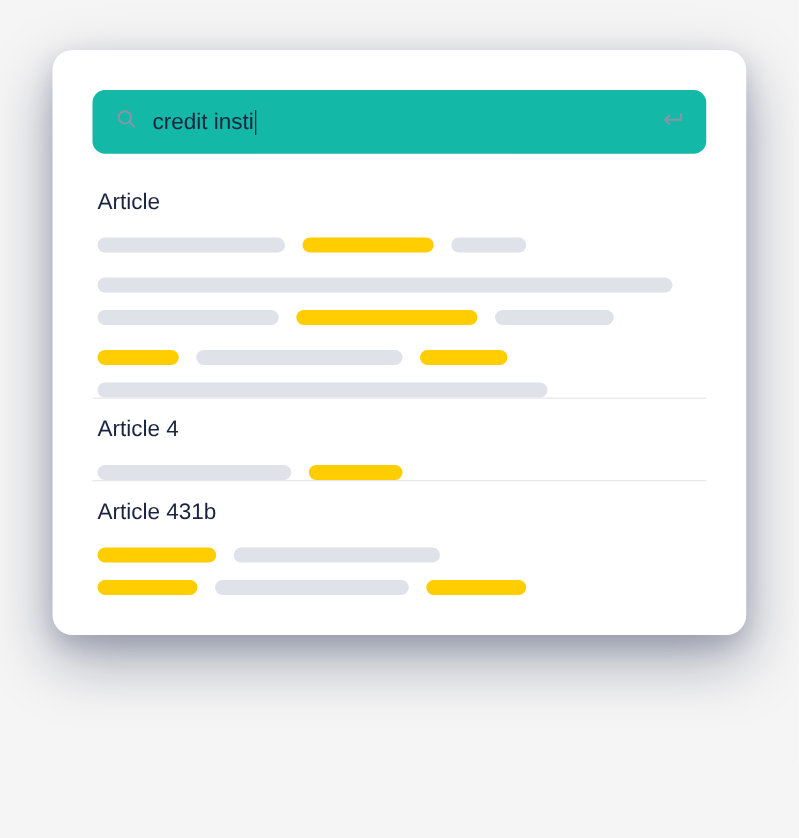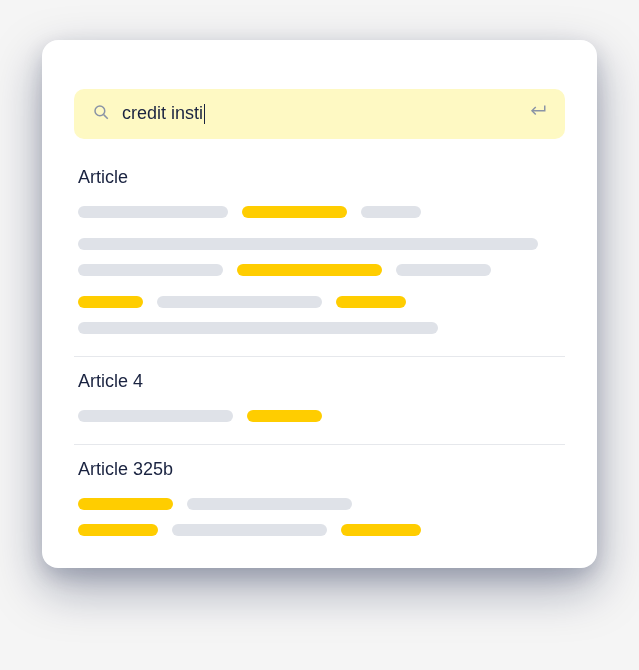--- a/index.html
+++ b/index.html
@@ -13,25 +13,25 @@
     .card {
       background: #fff;
       border-radius: 16px;
       box-shadow: 0 20px 50px rgba(10, 20, 60, 0.35), 0 8px 20px rgba(10, 20, 60, 0.15);
       padding: 32px;
       width: 555px;
       margin: 0 auto;
     }
     .search-bar {
       display: flex;
-      background: #fef9c3;
+      align-items: center;
+      background: #14b8a6;
       border-radius: 10px;
       padding: 14px 18px;
       margin-bottom: 28px;
-      margin-top: 17px;
     }
     .search-icon svg {
       width: 18px;
       height: 18px;
       stroke: #8a94a6;
       stroke-width: 2;
       fill: none;
     }
     .enter-icon svg {
       width: 18px;
@@ -52,21 +52,20 @@
       font-size: 18px;
       color: #1a2340;
       margin-left: 12px;
       flex: 1;
     }
     .section {
       padding: 0 4px;
     }
     .section + .section {
       border-top: 1px solid #e6e8ec;
-      margin-top: 22px;
       padding-top: 14px;
     }
     .section-title {
       font-size: 18px;
       color: #1a2340;
       font-weight: 500;
       margin-bottom: 18px;
     }
     .line {
       display: flex;
@@ -144,21 +143,21 @@
       <div class="section">
         <div class="section-title">Article 4</div>
         <div class="group">
           <div class="line">
             <div class="block" style="width: 155px;"></div>
             <div class="block hl" style="width: 75px;"></div>
           </div>
         </div>
       </div>
       <div class="section">
-        <div class="section-title">Article 325b</div>
+        <div class="section-title">Article 431b</div>
         <div class="group">
           <div class="line">
             <div class="block hl" style="width: 95px;"></div>
             <div class="block" style="width: 165px;"></div>
           </div>
           <div class="line">
             <div class="block hl" style="width: 80px;"></div>
             <div class="block" style="width: 155px;"></div>
             <div class="block hl" style="width: 80px;"></div>
           </div>

